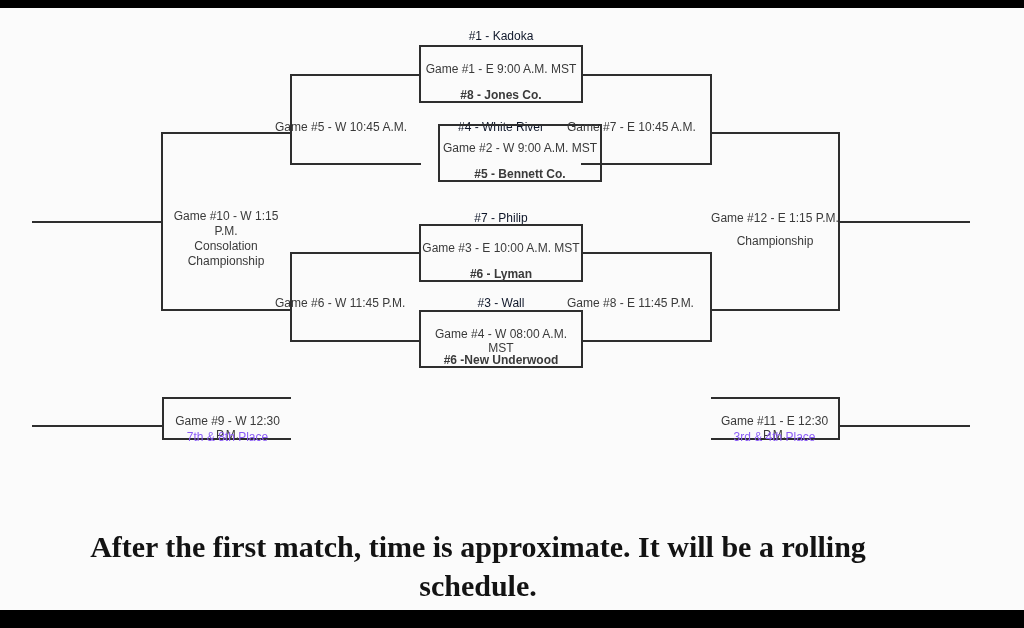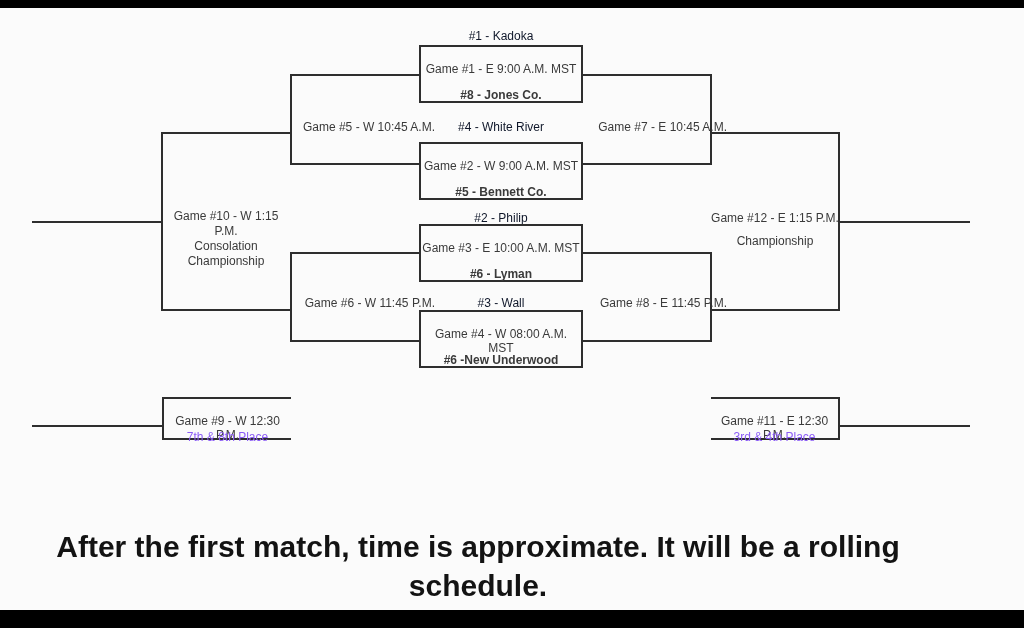--- a/index.html
+++ b/index.html
@@ -24,60 +24,60 @@
   }
   .box-game{
     position:absolute;left:0;top:15px;width:100%;text-align:center;
     font-size:12px;color:#3a3a3a;line-height:14px;
   }
   .box-seed{
     position:absolute;left:0;top:41px;width:100%;text-align:center;
     font-size:12px;color:#3a3a3a;line-height:14px;font-weight:bold;
   }
   .feeder-label{
-    position:absolute;width:160px;text-align:right;
+    position:absolute;width:160px;text-align:left;
     font-size:12px;color:#3a3a3a;line-height:14px;
   }
   .final-label{
     position:absolute;text-align:center;font-size:12px;color:#3a3a3a;line-height:15px;
   }
   .place-box{
     position:absolute;width:129px;height:43px;box-sizing:border-box;
   }
   .place-box.left-open-right{border:2px solid #2e2e2e;border-right:none;}
   .place-box.right-open-left{border:2px solid #2e2e2e;border-left:none;}
   .place-line1{position:absolute;top:15px;left:0;width:100%;text-align:center;font-size:12px;color:#3a3a3a;line-height:14px;}
   .place-line2{position:absolute;top:31px;left:0;width:100%;text-align:center;font-size:12px;color:#8b5cf6;line-height:14px;}
   .caption{
     position:absolute;top:527px;left:0;width:956px;text-align:center;
-    font-family:Liberation Sans, sans-serif;font-weight:700;font-size:30px;
+    font-family:Liberation Serif, serif;font-weight:700;font-size:30px;
     line-height:39px;color:#131313;
   }
   .caption-inner{max-width:880px;margin:0 auto;}
 </style>
 </head>
 <body>
 
 <div class="screen">
   <div class="bar top"></div>
   <div class="bar bottom"></div>
 
   <div class="seed-top" style="top:29px;">#1 - Kadoka</div>
   <div class="match-box" style="top:45px;">
     <div class="box-game">Game #1 - E 9:00 A.M. MST</div>
     <div class="box-seed">#8 - Jones Co.</div>
   </div>
 
   <div class="seed-top" style="top:120px;">#4 - White River</div>
-  <div class="match-box" style="top:142px;">
+  <div class="match-box" style="top:124px;margin-left:19px;">
     <div class="box-game">Game #2 - W 9:00 A.M. MST</div>
     <div class="box-seed">#5 - Bennett Co.</div>
   </div>
 
-  <div class="seed-top" style="top:211px;">#2 - Philip</div>
+  <div class="seed-top" style="top:211px;">#7 - Philip</div>
   <div class="match-box" style="top:224px;">
     <div class="box-game">Game #3 - E 10:00 A.M. MST</div>
     <div class="box-seed">#6 - Lyman</div>
   </div>
 
   <div class="seed-top" style="top:296px;">#3 - Wall</div>
   <div class="match-box" style="top:310px;">
     <div class="box-game">Game #4 - W 08:00 A.M. MST</div>
     <div class="box-seed">#6 -New Underwood</div>
   </div>

